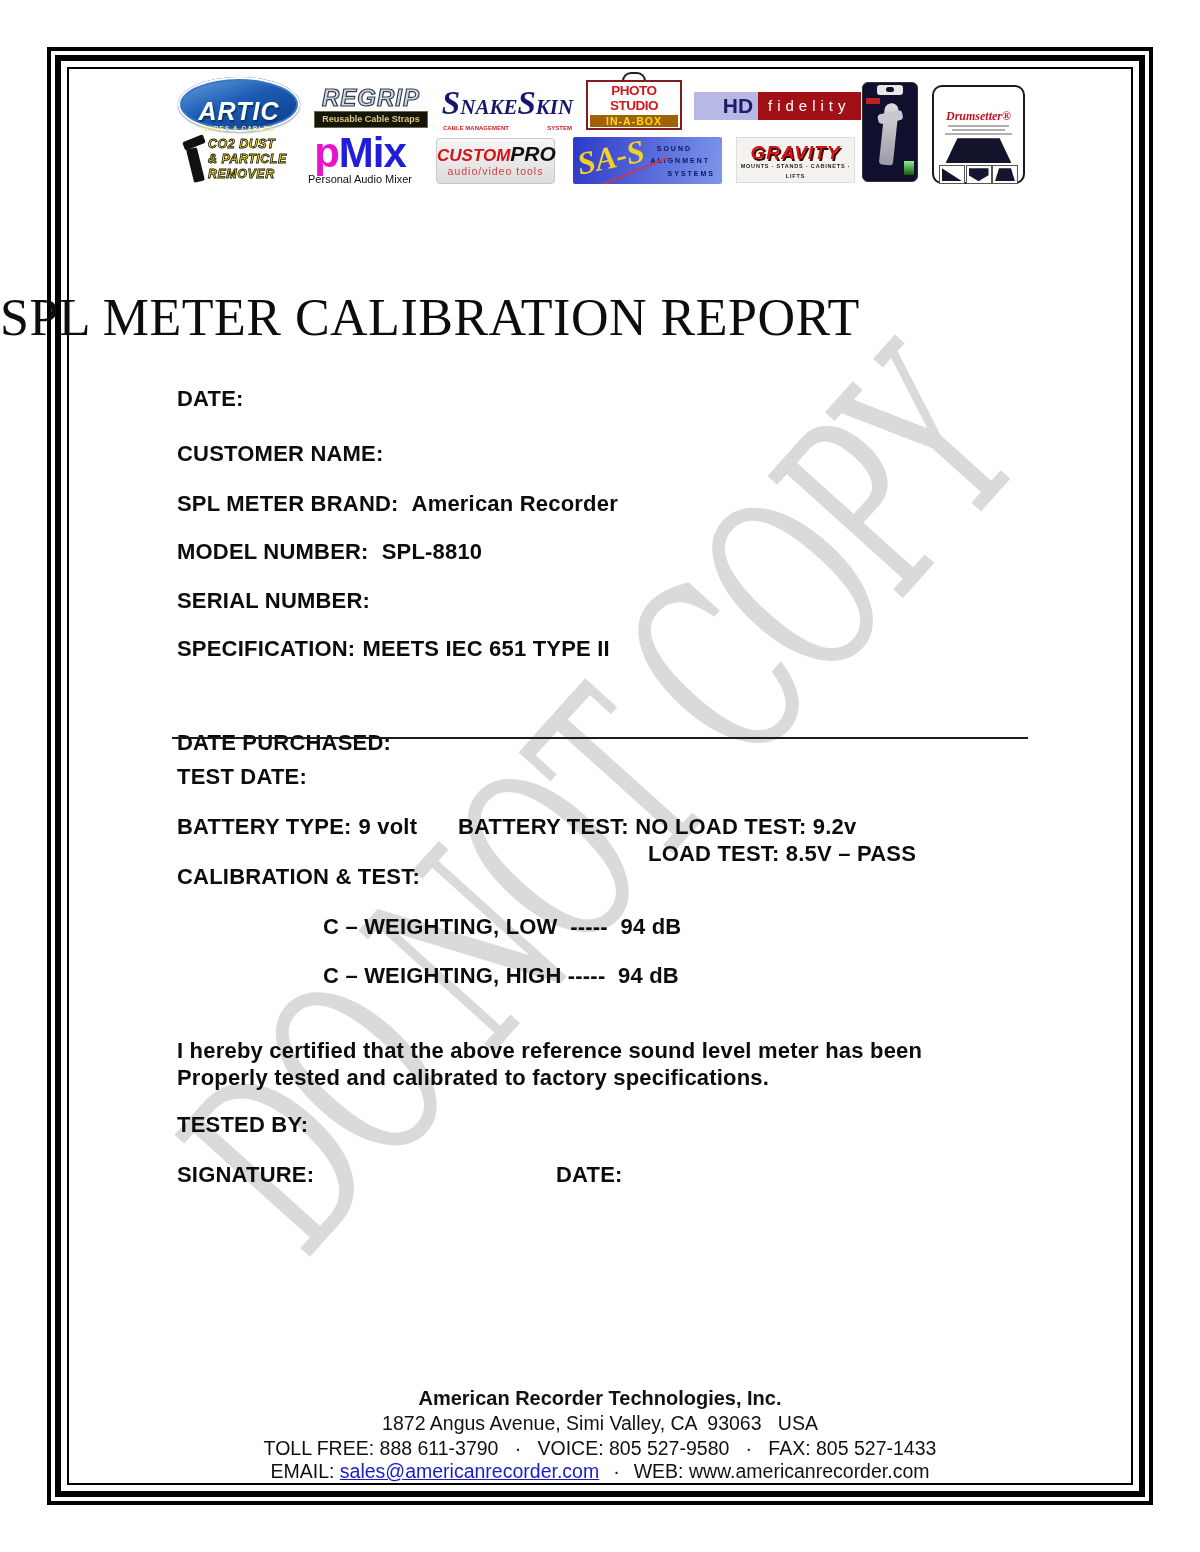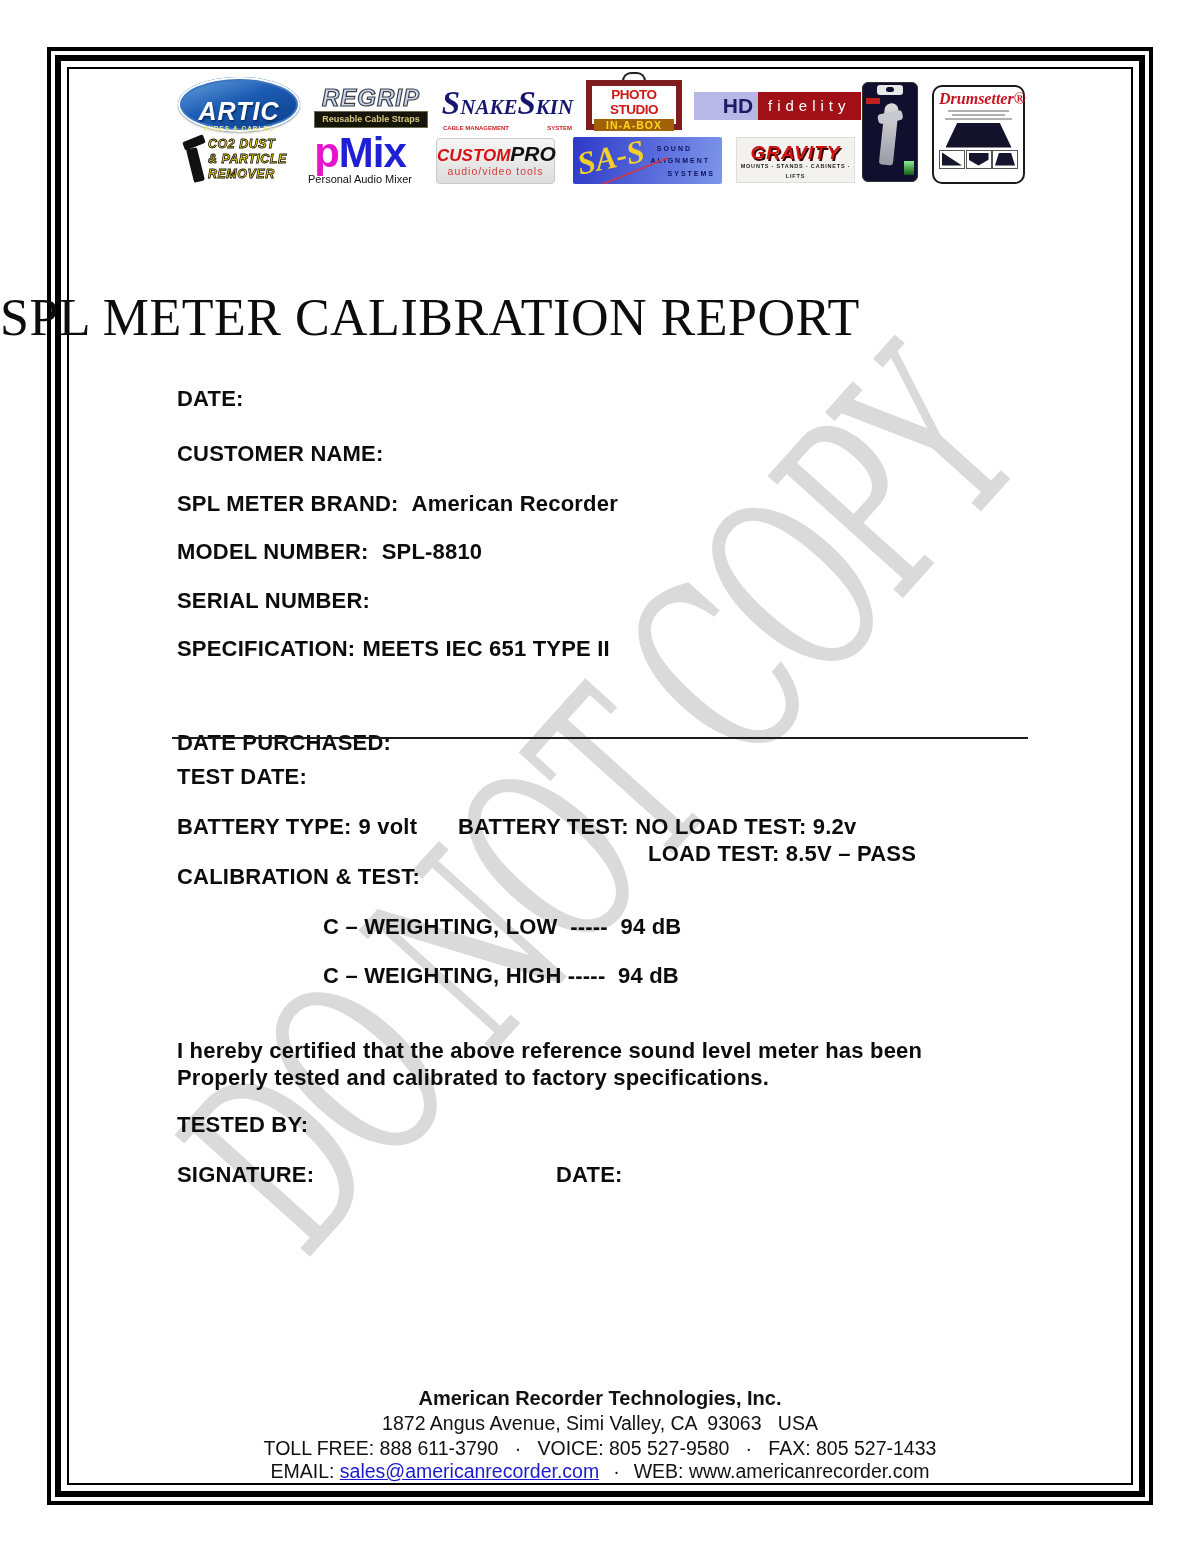--- a/index.html
+++ b/index.html
@@ -49,21 +49,21 @@
     font-weight:700;font-size:9px;line-height:1.4;padding:1px 2px;}
 
   .snakeskin{left:441px;top:84px;width:133px;color:#161670;text-align:center;}
   .ss-name{font-family:"Liberation Serif",serif;font-style:italic;font-weight:700;font-size:21px;line-height:1.2;white-space:nowrap;}
   .ss-name .bigS{font-size:33px;}
   .ss-sub{display:flex;justify-content:space-between;color:#cc2222;font-weight:700;font-size:6px;line-height:1;padding:0 2px;margin-top:1px;}
 
   .photostudio{left:586px;top:80px;width:96px;height:50px;}
   .ps-handle{position:absolute;top:-8px;left:50%;transform:translateX(-50%);width:20px;height:11px;
     border:2.5px solid #222;border-bottom:none;border-radius:9px 9px 0 0;}
-  .ps-box{position:absolute;inset:0;background:#fff;border:6px solid #7f1d1d;display:flex;flex-direction:column;box-sizing:border-box;}
+  .ps-box{position:absolute;inset:0;background:#fff;border:2px solid #7f1d1d;display:flex;flex-direction:column;box-sizing:border-box;}
   .ps-l1{color:#d01818;font-weight:700;font-size:13.5px;line-height:1.1;text-align:center;margin-top:2px;letter-spacing:-.5px;}
   .ps-l2{background:#a16207;color:#ffd91c;font-weight:700;font-size:10.5px;line-height:1.2;text-align:center;letter-spacing:1px;margin:1px 2px 0;}
   .ps-l3{height:6px;margin:2px 3px;background:repeating-linear-gradient(90deg,#444 0 2px,#fff 2px 5px);}
 
   .hdfid{left:694px;top:92px;height:28px;display:flex;}
   .hd-box{width:40px;background:#b8b8e6;color:#1c1c66;font-weight:700;font-size:21px;line-height:28px;text-align:center;padding-left:24px;}
   .fid-box{background:#a21017;color:#fff;font-size:15px;line-height:28px;letter-spacing:5px;padding:0 10px;}
 
   .co2{left:182px;top:130px;width:112px;height:58px;display:flex;align-items:center;}
   .co2-icon{position:relative;width:26px;height:54px;flex:0 0 auto;}
@@ -104,21 +104,21 @@
   .pack-tab{position:absolute;top:2px;left:50%;transform:translateX(-50%);width:26px;height:10px;background:#e8e8e8;border-radius:3px;}
   .pack-tab::after{content:"";position:absolute;left:50%;top:2px;transform:translateX(-50%);width:8px;height:5px;border-radius:3px;background:#10102e;}
   .pack-tool{position:absolute;left:19px;top:20px;width:14px;height:62px;background:linear-gradient(#dcdcdc,#9a9aa8);
     border-radius:7px 7px 3px 3px;transform:rotate(6deg);}
   .pack-tool::before{content:"";position:absolute;left:-6px;top:9px;width:25px;height:10px;background:#c8c8d0;border-radius:4px;transform:rotate(-18deg);}
   .pack-red{position:absolute;left:3px;top:15px;width:14px;height:6px;background:#c02020;}
   .pack-green{position:absolute;right:3px;bottom:6px;width:10px;height:14px;background:linear-gradient(#8ef08e,#145a14);}
 
   .drum{left:932px;top:85px;width:93px;height:99px;background:#fff;border:2.5px solid #1a1a1a;border-radius:10px;
     box-sizing:border-box;padding:3px 5px;text-align:center;}
-  .drum-name{font-family:"Liberation Serif",serif;font-style:italic;font-weight:700;font-size:16px;line-height:1.1;color:#c41420;}
+  .drum-name{font-family:"Liberation Serif",serif;font-style:italic;font-weight:700;font-size:12px;line-height:1.1;color:#c41420;margin-top:20px;}
   .drum-sub{height:2px;background:#b0b0b0;margin:2px auto;}
   .w1{width:78%;} .w2{width:66%;} .w3{width:84%;}
   .drum-rug{margin:3px auto 2px;width:66px;height:25px;background:#13132b;clip-path:polygon(18% 0,82% 0,100% 100%,0 100%);}
   .drum-thumbs{display:flex;justify-content:space-between;margin-top:2px;}
   .drum-thumb{width:24px;height:17px;border:1px solid #555;background:#fff;position:relative;overflow:hidden;}
   .drum-thumb::before{content:"";position:absolute;inset:2px;background:#15152e;}
   .t1::before{clip-path:polygon(0 0,100% 100%,0 100%);}
   .t2::before{clip-path:polygon(0 0,100% 0,100% 55%,50% 100%,0 55%);}
   .t3::before{clip-path:polygon(20% 0,80% 0,100% 100%,0 100%);}
 </style>

